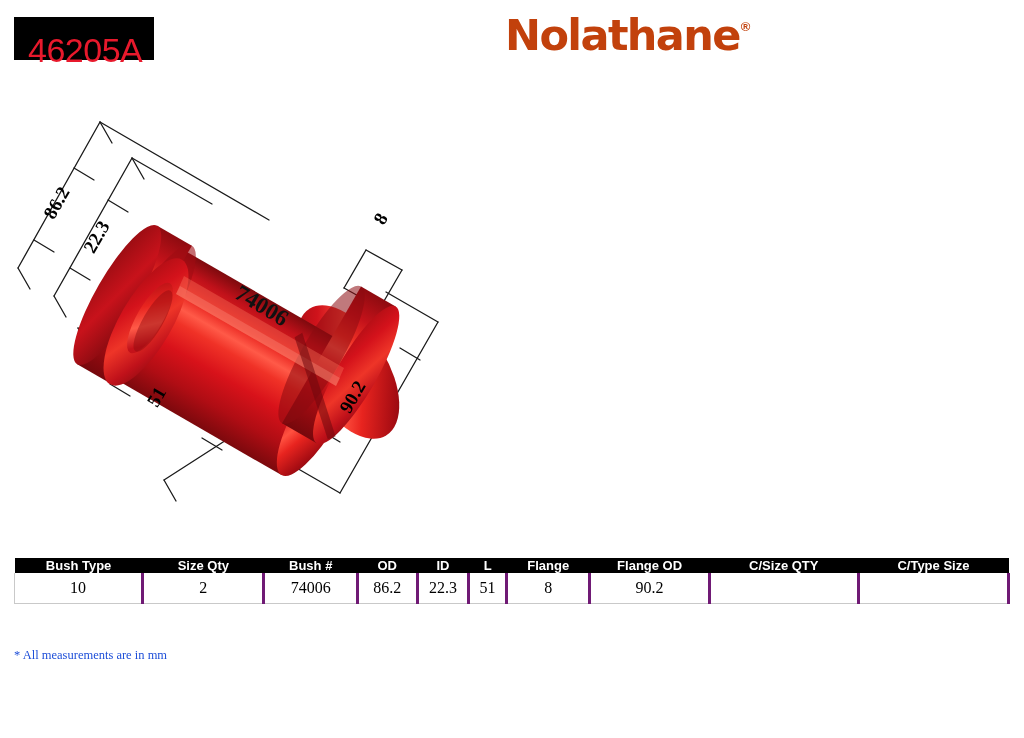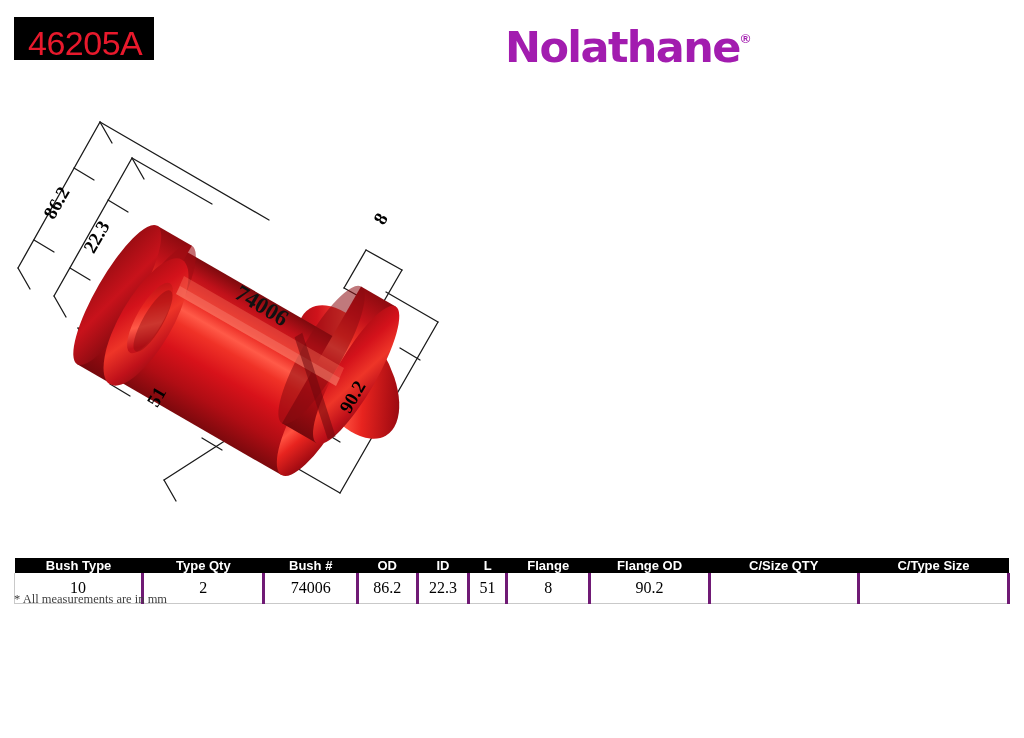--- a/index.html
+++ b/index.html
@@ -22,22 +22,22 @@
     left: 14px;
     top: 17px;
     height: 43px;
     display: flex;
     align-items: center;
   }
   #title-plate {
     background: #000000;
     height: 43px;
     display: flex;
-    align-items: flex-end;
-    padding: 8px 12px 0 14px;
+    align-items: flex-start;
+    padding: 16px 12px 0 14px;
     box-sizing: border-box;
   }
   #kit-code {
     color: #e8192c;
     font-size: 34px;
     font-weight: 400;
     letter-spacing: -0.5px;
     line-height: 1;
     white-space: nowrap;
   }
@@ -49,23 +49,22 @@
     line-height: 1;
     margin-left: 14px;
     white-space: nowrap;
   }
   #brand-logo {
     position: absolute;
     left: 505px;
     top: 14px;
     display: flex;
     align-items: flex-start;
-    color: #a21caf;
+    color: #c2410c;
     line-height: 1;
-    margin-top: 12px;
   }
   #brand-name {
     font-size: 43px;
     font-weight: bold;
     letter-spacing: -1.6px;
     font-family: "DejaVu Sans", sans-serif;
   }
   #brand-reg {
     font-size: 13px;
     font-weight: bold;
@@ -115,24 +114,24 @@
     height: 28px;
     border-right: 3px solid #701a75;
     border-bottom: 1px solid #c9c9c9;
     border-left: 1px solid #c9c9c9;
     background: #ffffff;
   }
   #spec-table tbody td:first-child { border-left: 1px solid #c9c9c9; }
   #footnote {
     position: absolute;
     left: 14px;
-    top: 592px;
+    top: 648px;
     font-family: "Liberation Serif", serif;
     font-size: 12.5px;
-    color: #404040;
+    color: #1d4ed8;
   }
 </style>
 </head>
 <body>
 
 <div id="header-bar">
   <div id="title-plate">
     <span id="kit-code">46205A</span>
   </div>
 </div>
@@ -294,21 +293,21 @@
         <col style="width:5.2%">
         <col style="width:3.8%">
       <col style="width:8.4%">
         <col style="width:12.0%">
         <col style="width:15.0%">
       <col style="width:15.1%">
     </colgroup>
     <thead>
       <tr>
         <th>Bush Type</th>
-        <th>Type Qty</th>
+        <th>Size Qty</th>
         <th>Bush #</th>
         <th>OD</th>
         <th>ID</th>
         <th>L</th>
         <th>Flange</th>
         <th>Flange OD</th>
         <th>C/Size QTY</th>
         <th>C/Type Size</th>
       </tr>
     </thead>

